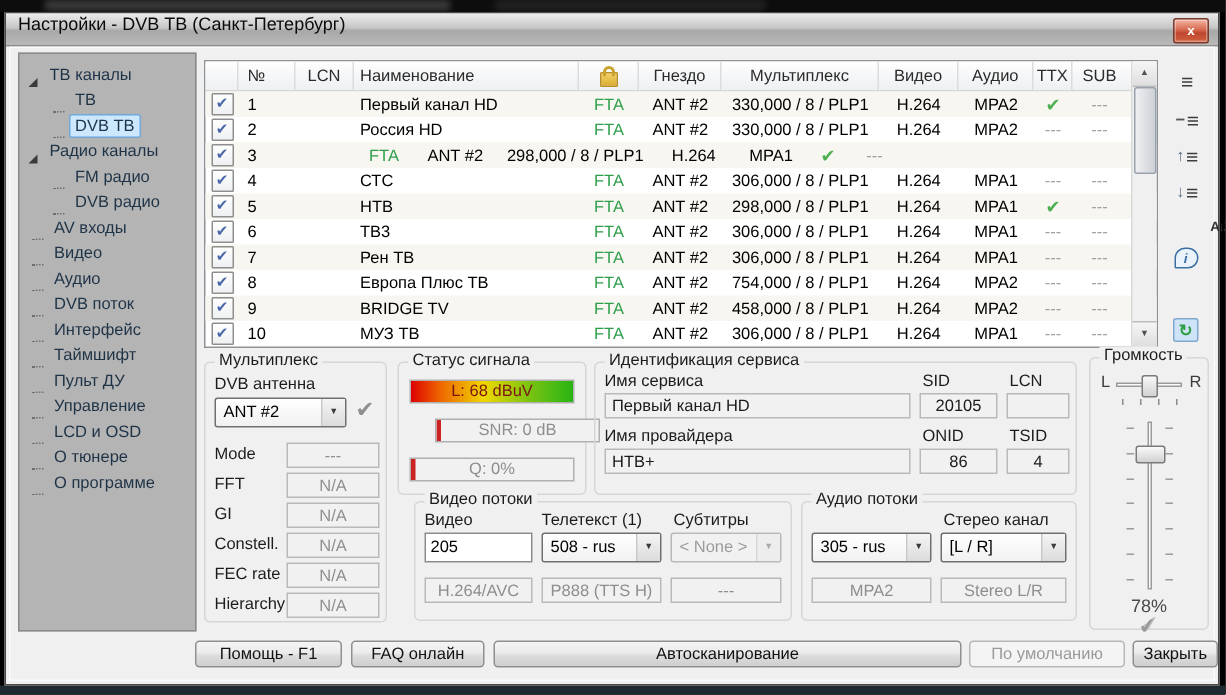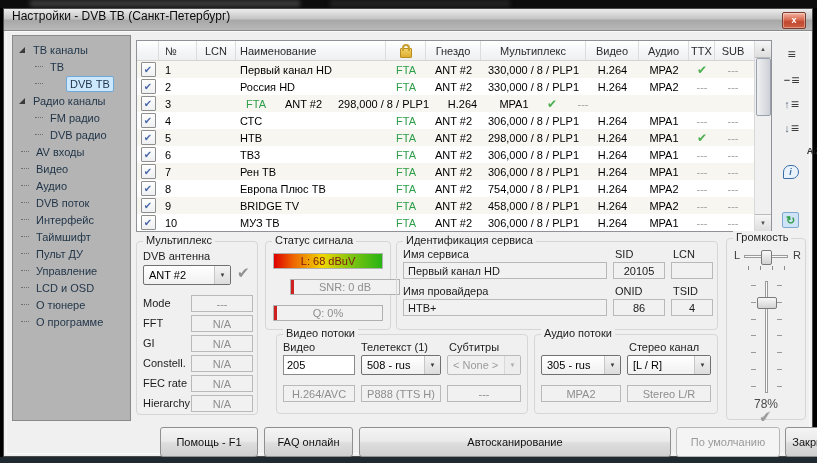--- a/index.html
+++ b/index.html
@@ -19,27 +19,27 @@
   .title{margin-left:8px;font-size:12px;color:#0a0a0a;}
   .closebtn{position:absolute;right:6px;top:3px;width:22px;height:15px;
     background:linear-gradient(#f4b5a4,#d86a50 45%,#bf4730 60%,#d0603f);
     border:1px solid #7c3a2d;border-radius:2px;display:flex;align-items:center;justify-content:center;
     color:#fff;font-weight:bold;font-size:9px;line-height:1;box-shadow:inset 0 0 0 1px rgba(255,255,255,.35);cursor:default;}
   .client{position:absolute;left:2px;top:22px;right:2px;bottom:2px;background:#f0f0f0;box-shadow:inset 0 0 0 1px #fafafa;}
 
   
   .sidebar{position:absolute;left:12px;top:35px;width:119px;height:386px;background:#b4b4b4;
     border:1px solid #8a8a8a;box-sizing:border-box;padding-top:5px;overflow:hidden;}
-  .tree-item{height:17px;display:flex;align-items:center;color:#1f3347;white-space:nowrap;cursor:default;}
+  .tree-item{height:17px;display:flex;align-items:flex-end;color:#1f3347;white-space:nowrap;cursor:default;}
   .tree-item .tri{width:0;height:0;border-bottom:6px solid #3a3a3a;border-left:6px solid transparent;margin-left:6px;margin-right:4px;}
   .tree-item .dash{width:8px;border-top:1px dotted #6e6e6e;margin-right:3px;}
   .tree-item.lvl0 .dash{margin-left:8px;}
   .tree-item.lvl1 .dash{margin-left:22px;}
   .tree-item .lbl{padding:1px 3px;border:1px solid transparent;}
-  .tree-item .lbl.selected{background:#cce8ff;border:1px solid #70a8d8;border-radius:2px;margin-left:20px;}
+  .tree-item .lbl.selected{background:#cce8ff;border:1px solid #70a8d8;border-radius:2px;}
 
   
   .table{position:absolute;left:136px;top:40px;width:636px;height:192px;background:#fff;
     border:1px solid #8f9297;box-sizing:border-box;}
   .thead{display:flex;height:19px;background:linear-gradient(#ffffff,#f6f7f9 45%,#eef0f2);border-bottom:1px solid #d5d5d5;}
   .th{display:flex;align-items:center;justify-content:center;border-right:1px solid #dcdcdc;box-sizing:border-box;color:#2b2b2b;cursor:default;}
   .trow{display:flex;height:17px;align-items:center;}
   .trow.alt{background:#f7f6f0;}
   .tc{display:flex;align-items:center;justify-content:center;height:100%;box-sizing:border-box;overflow:hidden;}
   .c-check{width:22px;}
@@ -112,23 +112,23 @@
   .hticks{position:absolute;display:flex;gap:11px;}
   .hticks i{width:1px;height:4px;background:#8a8a8a;}
   .vtrack{position:absolute;width:3px;background:#fafafa;border:1px solid #9a9a9a;box-sizing:border-box;}
   .vthumb{position:absolute;width:18px;height:10px;background:linear-gradient(#f8f8f8,#d2d2d2);border:1px solid #7a7a7a;border-radius:2px;}
   .vticks{position:absolute;width:5px;display:flex;flex-direction:column;justify-content:space-between;}
   .vticks i{width:5px;height:1px;background:#9a9a9a;}
   .volpct{position:absolute;color:#4a4a4a;font-size:12px;}
   .volcheck{position:absolute;color:#9a9a9a;font-size:14px;text-shadow:2px -1px 0 #c4c4c4;transform:rotate(-8deg);}
 
   
-  .btn{position:absolute;height:30px;border:1px solid #8e8f8f;border-radius:3px;box-sizing:border-box;
+  .btn{position:absolute;height:18px;border:1px solid #8e8f8f;border-radius:3px;box-sizing:border-box;
     background:linear-gradient(#f4f4f4,#ebebeb 45%,#dddddd 55%,#cfcfcf);display:flex;align-items:center;justify-content:center;
-    color:#111;cursor:default;margin-left:30px;}
+    color:#111;cursor:default;}
   .btn.disabled{border-color:#b5b8ba;background:#f4f4f4;color:#9a9a9a;}
 </style>
 </head>
 <body>
 
 <div class="screen">
   <div class="bg-top">
     <span class="blur1"></span>
     <span class="blur2"></span>
   </div>

